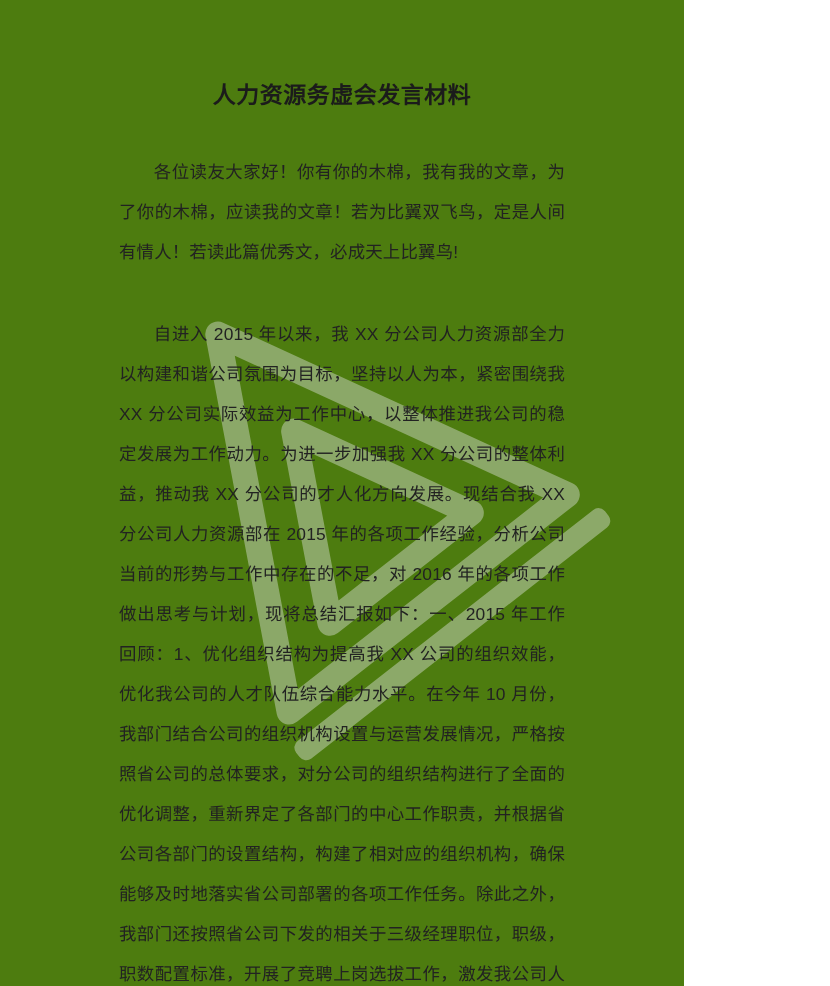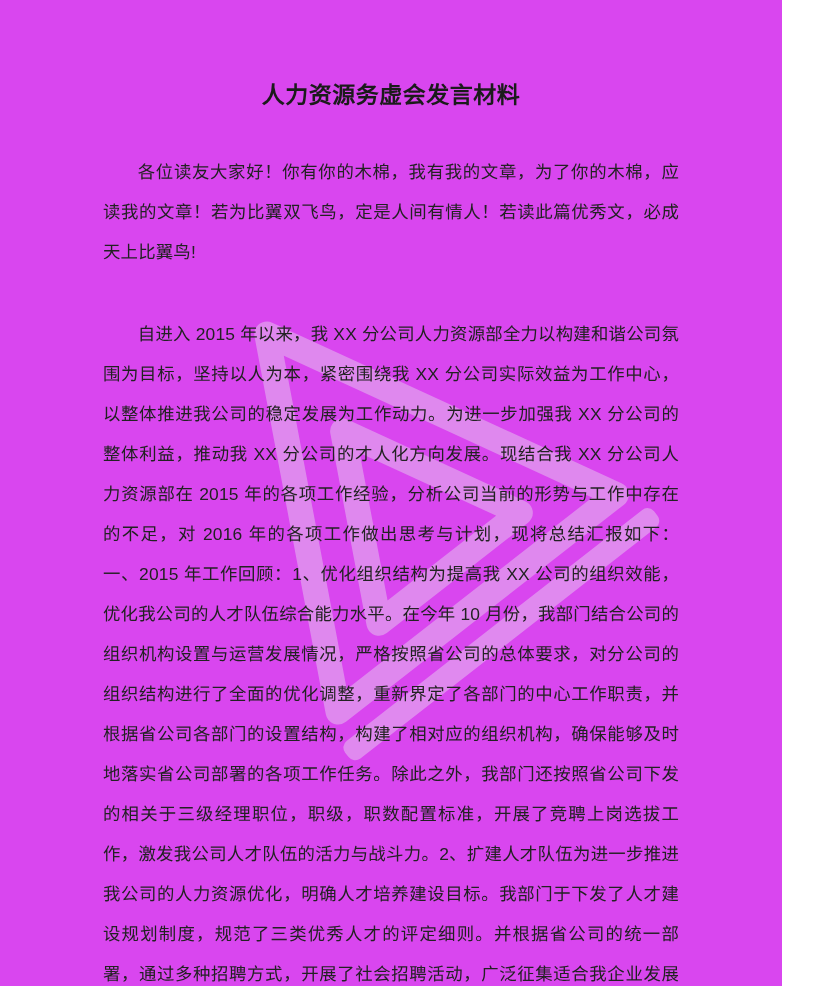--- a/index.html
+++ b/index.html
@@ -11,23 +11,23 @@
     width: 830px;
     height: 986px;
     background: #ffffff;
     font-family: "Liberation Sans", "DejaVu Sans", sans-serif;
     -webkit-font-smoothing: antialiased;
     overflow: hidden;
   }
 
   .page {
     position: relative;
-    width: 782px;
+    width: 684px;
     height: 986px;
-    background: #d946ef;
+    background: #4d7c0f;
     box-sizing: border-box;
     overflow: hidden;
   }
 
   
   .watermark-layer {
     position: absolute;
     inset: 0;
     pointer-events: none;
     z-index: 0;
@@ -58,21 +58,21 @@
     text-align: center;
     font-size: 23px;
     font-weight: bold;
     color: #1b1b1b;
     letter-spacing: 0.5px;
     line-height: 1.3;
     padding-top: 81px;
   }
 
   .para {
-    margin: 0;
+    margin: 16px;
     color: #222222;
     font-size: 17.4px;
     line-height: 40px;
     text-align: justify;
     text-justify: inter-ideograph;
     text-indent: 2em;
     word-break: break-all;
     letter-spacing: 0.2px;
   }
 

